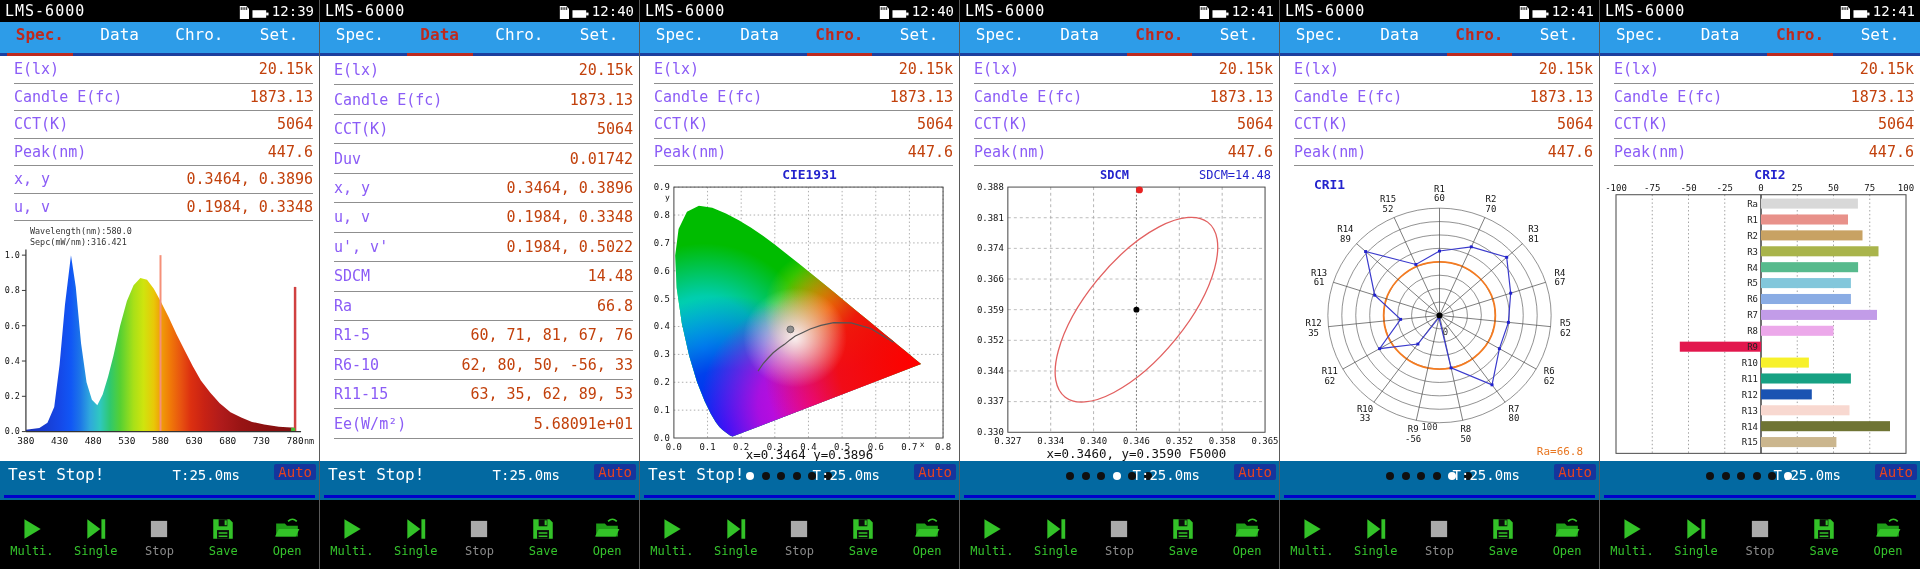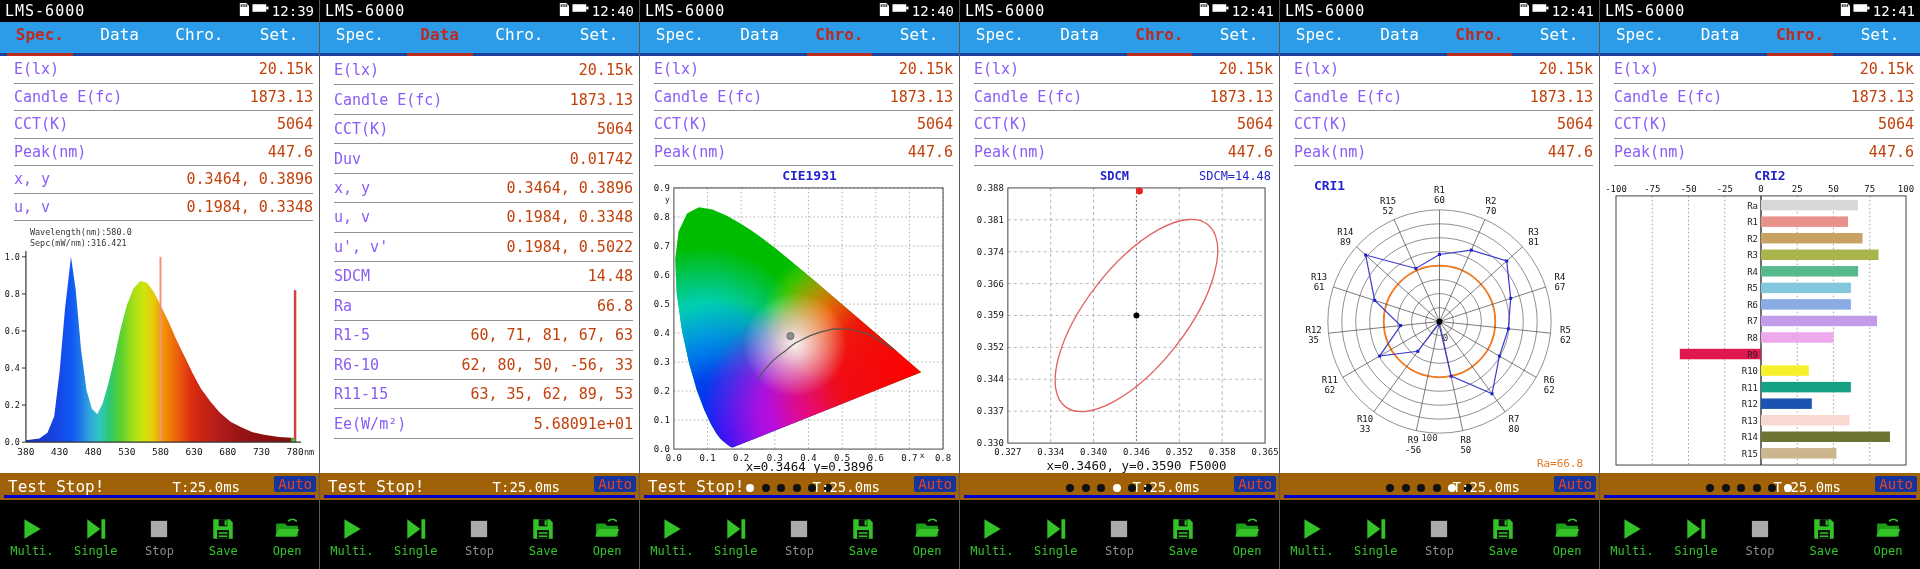--- a/index.html
+++ b/index.html
@@ -5,36 +5,36 @@
   *{box-sizing:border-box;margin:0;padding:0}
   html,body{width:1920px;height:569px;overflow:hidden;background:#000;
     font-family:"DejaVu Sans Mono","Liberation Mono",monospace}
   #screen{display:flex;width:1920px;height:569px}
   .panel{width:320px;height:569px;background:#fff;display:flex;flex-direction:column;
     position:relative;border-right:1px solid #5a5a5a;overflow:hidden}
   .panel:last-child{border-right:none}
   .titlebar{height:22px;background:#000;color:#fff;display:flex;align-items:center;
     padding:0 5px;flex:none}
   .title{font-size:15px;letter-spacing:1px}
-  .tright{margin-left:auto;display:flex;align-items:flex-start;gap:3px}
+  .tright{margin-left:auto;display:flex;align-items:flex-end;gap:3px}
   .tright svg{display:block}
   .time{font-size:14px}
   .tabbar{height:34px;background:#2D9CE8;display:flex;border-bottom:3px solid #1D3F9E;flex:none}
   .tab{flex:1;color:#fff;font-size:16px;text-align:center;line-height:26px;position:relative;cursor:pointer}
   .tab.active{color:#BE2A1E;font-weight:bold}
   .tab.active::after{content:"";position:absolute;left:7px;right:7px;bottom:-3px;height:3px;background:#BE2A1E}
   .table{flex:none}
   .row{height:27.5px;display:flex;align-items:center;margin:0 6px 0 14px;
     border-bottom:1px solid #8F8F8F;font-size:15px;white-space:nowrap}
   .p1 .row{height:29.46px}
   .lbl{color:#8b5cf6}
   .val{margin-left:auto;color:#c2410c}
   .chartwrap{flex:1;position:relative;background:#fff}
   svg.chart{position:absolute;left:0;top:0;width:100%;height:100%}
-  .statusbar{height:27px;background:#a16207;flex:none;position:relative;color:#fff}
+  .statusbar{height:39px;background:#0369a1;flex:none;position:relative;color:#fff}
   .stext{position:absolute;left:8px;top:4px;font-size:16px}
   .stime{position:absolute;right:79px;top:6px;font-size:14px}
   .auto{position:absolute;right:3px;top:3px;font-size:14px;font-weight:normal;color:#E8441F;
     background:#15359D;padding:0 4px;border-radius:2px;cursor:pointer}
   .progress{position:absolute;left:4px;right:4px;bottom:2px;height:3px;background:#0000CC}
   .dots{position:absolute;left:106px;top:11px;display:flex;gap:7.5px}
   .dot{width:8px;height:8px;border-radius:50%;background:#101010}
   .dot.active{background:#fff}
   .toolbar{height:69px;background:#000;flex:none;display:flex;align-items:center}
   .tbtn{flex:1;display:flex;flex-direction:column;align-items:center;justify-content:flex-end;
@@ -257,21 +257,21 @@
         <div class="row">
           <span class="lbl">SDCM</span>
           <span class="val">14.48</span>
         </div>
         <div class="row">
           <span class="lbl">Ra</span>
           <span class="val">66.8</span>
         </div>
         <div class="row">
           <span class="lbl">R1-5</span>
-          <span class="val">60, 71, 81, 67, 63</span>
+          <span class="val">60, 71, 81, 67, 76</span>
         </div>
         <div class="row">
           <span class="lbl">R6-10</span>
           <span class="val">62, 80, 50, -56, 33</span>
         </div>
         <div class="row">
           <span class="lbl">R11-15</span>
           <span class="val">63, 35, 62, 89, 53</span>
         </div>
         <div class="row">

